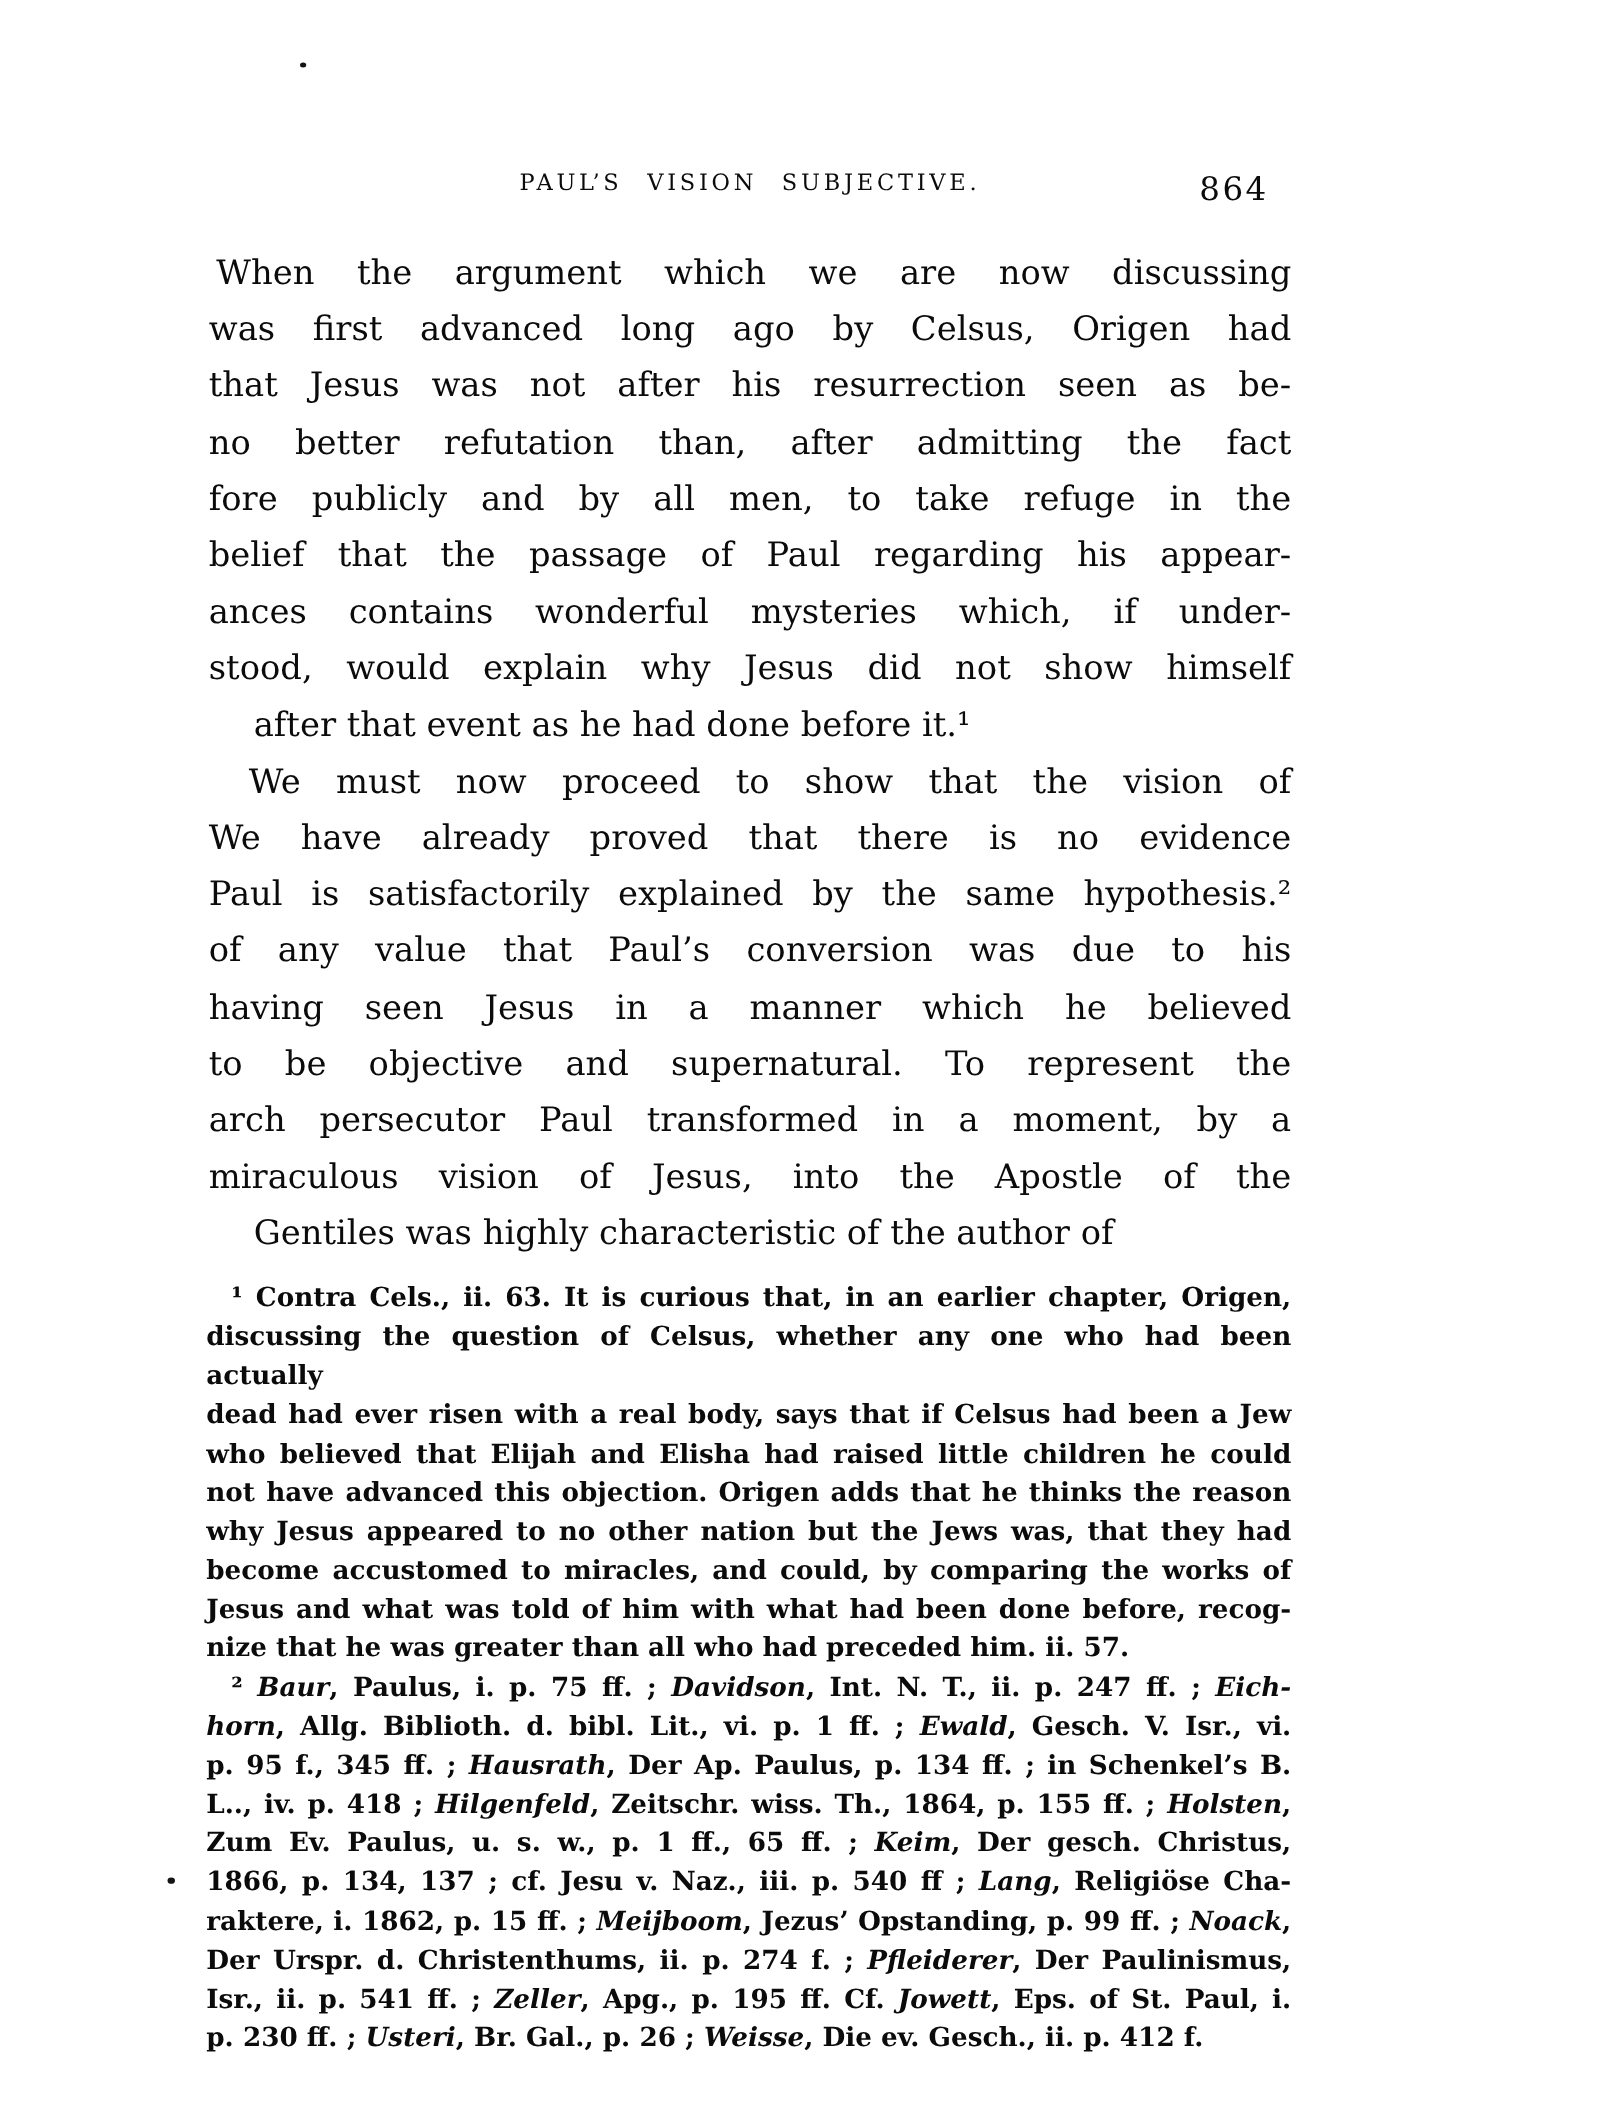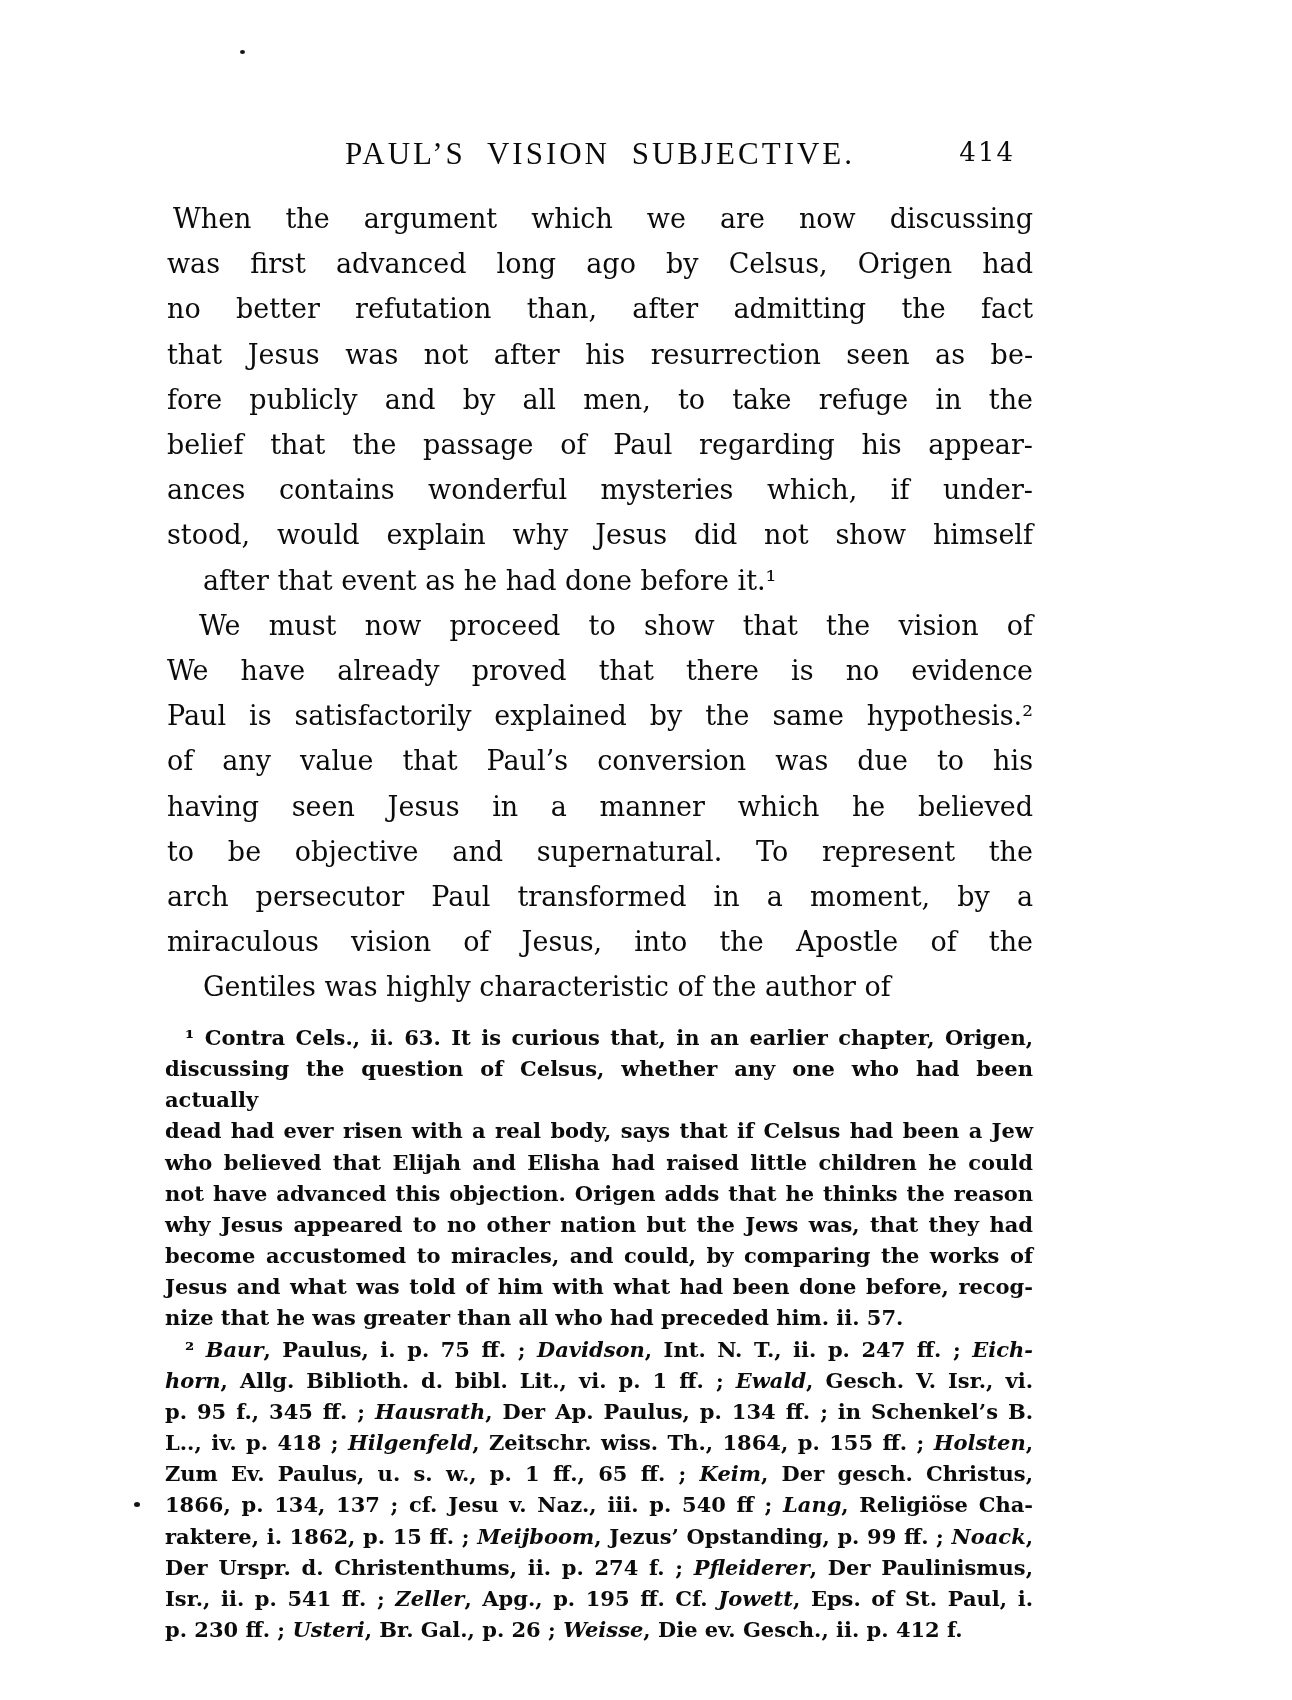--- a/index.html
+++ b/index.html
@@ -5,21 +5,21 @@
   html,body { margin:0; padding:0; background:#ffffff; }
   .page {
     position:relative; width:1292px; height:1700px;
     background:#ffffff; color:#0b0b0b; overflow:hidden;
     font-family:"DejaVu Serif", "Liberation Serif", serif;
   }
   
   .running-head { position:absolute; left:167px; top:136px; width:866px; height:40px; }
   .head-title {
     position:absolute; left:0; right:0; top:0; text-align:center;
-    font-size:31px; letter-spacing:3px; word-spacing:11px; white-space:nowrap;font-family:Liberation Serif, serif;
+    font-size:18px; letter-spacing:3px; word-spacing:11px; white-space:nowrap;
   }
   .head-pagenum { position:absolute; right:18px; top:1px; font-size:26px; letter-spacing:2px; }
   
   .body-text { position:absolute; left:167px; top:196px; width:866px; font-size:27px; line-height:45.2px; }
   .body-text .line { text-align:justify; text-align-last:justify; }
   .body-text .line.last { text-align-last:left;margin-left:36px; }
   .body-text .p0.first { padding-left:6px; }
   .body-text .p1.first { padding-left:32px; }
   
   .footnotes { position:absolute; left:165px; top:1022px; width:868px; font-size:21px; line-height:31.15px;font-weight:bold; }
@@ -34,28 +34,28 @@
 </style>
 </head>
 <body>
 
 <div class="page">
   <div class="artifact dot-1"></div>
   <div class="artifact dot-2"></div>
 
   <header class="running-head">
     <div class="head-title">PAUL’S VISION SUBJECTIVE.</div>
-    <div class="head-pagenum">414</div>
+    <div class="head-pagenum">864</div>
   </header>
 
   <main class="body-text" id="body-container">
       <div class="line p0 first">When the argument which we are now discussing</div>
       <div class="line p0">was first advanced long ago by Celsus, Origen had</div>
+      <div class="line p0">that Jesus was not after his resurrection seen as be-</div>
       <div class="line p0">no better refutation than, after admitting the fact</div>
-      <div class="line p0">that Jesus was not after his resurrection seen as be-</div>
       <div class="line p0">fore publicly and by all men, to take refuge in the</div>
       <div class="line p0">belief that the passage of Paul regarding his appear-</div>
       <div class="line p0">ances contains wonderful mysteries which, if under-</div>
       <div class="line p0">stood, would explain why Jesus did not show himself</div>
       <div class="line p0 last">after that event as he had done before it.¹</div>
       <div class="line p1 first">We must now proceed to show that the vision of</div>
       <div class="line p1">We have already proved that there is no evidence</div>
       <div class="line p1">Paul is satisfactorily explained by the same hypothesis.²</div>
       <div class="line p1">of any value that Paul’s conversion was due to his</div>
       <div class="line p1">having seen Jesus in a manner which he believed</div>

